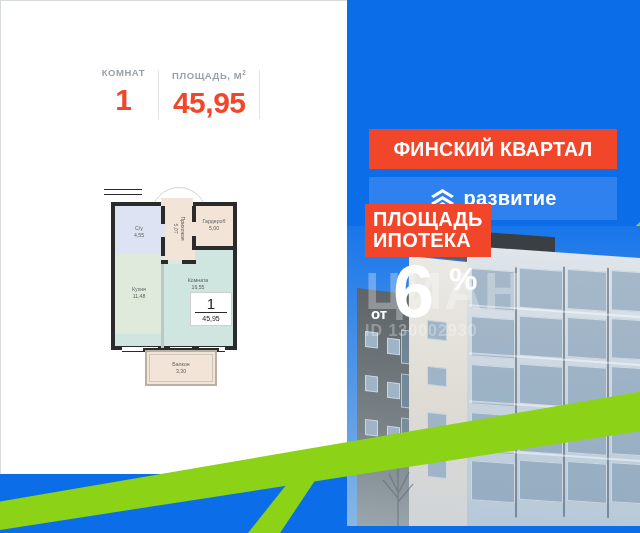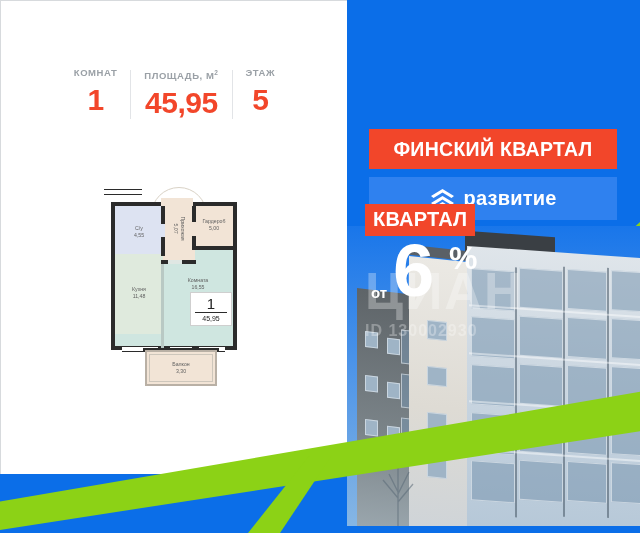--- a/index.html
+++ b/index.html
@@ -146,24 +146,20 @@
       <div class="stat">
         <div class="cap">КОМНАТ</div>
         <div class="val">1</div>
       </div>
       <div class="divider"></div>
       <div class="stat">
         <div class="cap"><span>ПЛОЩАДЬ, м</span><sup>2</sup></div>
         <div class="val">45,95</div>
       </div>
       <div class="divider"></div>
-      <div class="stat">
-        <div class="cap">ЭТАЖ</div>
-        <div class="val">5</div>
-      </div>
     </div>
 
     <div class="plan-wrap">
       <div class="plan">
 
         <div class="arc arc1"></div>
         <div class="arc arc2"></div>
         <div class="arc arc3"></div>
 
         <div class="outer"></div>
@@ -305,21 +301,22 @@
       <svg class="tree" viewBox="0 0 66 68">
         <path d="M33 68 L33 30 M33 40 L18 22 M33 44 L48 26 M33 34 L24 16 M33 36 L44 14 M33 30 L33 8" stroke="#5b6b78" stroke-width="1.4" fill="none"></path>
       </svg>
     </div>
 
     <div class="wm">ЦИАН</div>
     <div class="wm-id">ID 130002930</div>
 
     <div class="mort">
       <div class="mort-tag">
-        <span class="l1">КВАРТАЛ</span>
+        <span class="l1">ПЛОЩАДЬ</span>
+        <span class="l2">ИПОТЕКА</span>
       </div>
       <div class="mort-num">
         <span class="ot">от</span>
         <span class="six">6</span>
         <span class="pct">%</span>
       </div>
     </div>
   </div>
 
   <svg class="band" viewBox="0 0 700 200" preserveAspectRatio="none">

